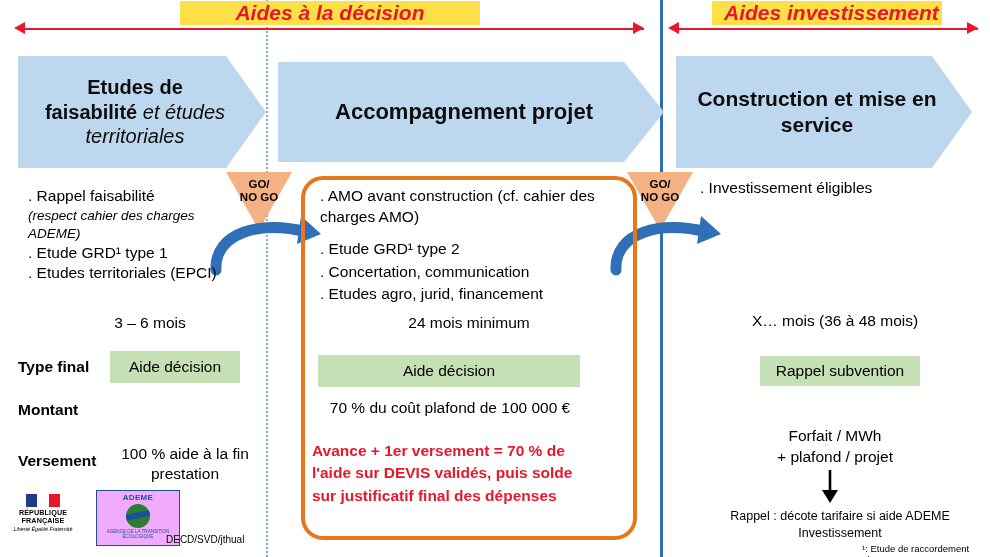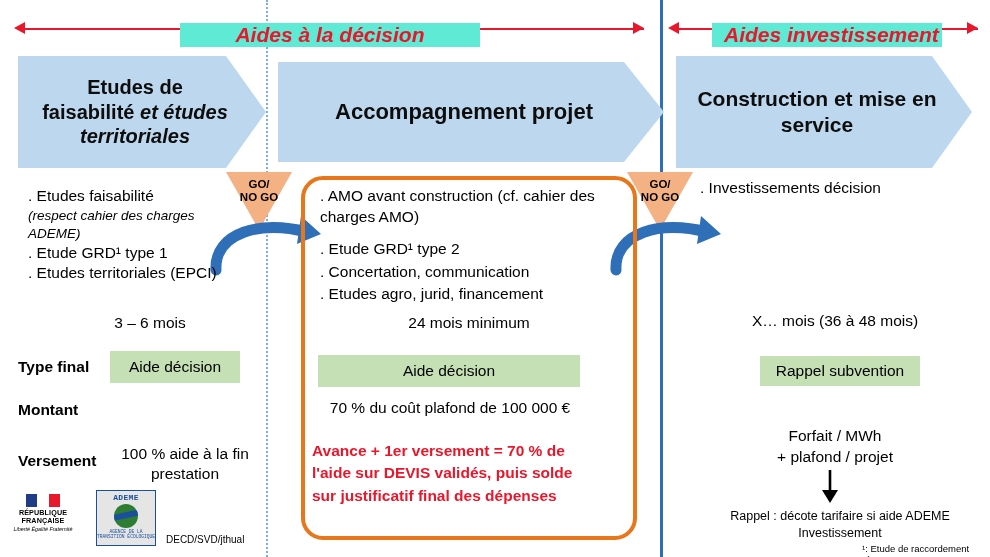--- a/index.html
+++ b/index.html
@@ -17,23 +17,23 @@
   
   .vline-dashed {
     position:absolute; top:0; bottom:0; width:0;
     border-left: 2px dotted #7aaedc;
   }
   .vline-solid {
     position:absolute; top:0; bottom:0; width:3px;
     background:#2e6fb7;
   }
   .band-title {
-    position:absolute; top:23px;
+    position:absolute; top:1px;
     font-size:21px; font-style:italic; font-weight:600;
-    color:#e8172b; background:#5eead4; padding:0 12px; white-space:nowrap;
+    color:#e8172b; background:#fde047; padding:0 12px; white-space:nowrap;
     text-align:center;
   }
   .band-line {
     position:absolute; top:28px; height:2px; background:#e8172b;
   }
   .arrow-l, .arrow-r {
     position:absolute; top:22px; width:0; height:0;
     border-top:6px solid transparent; border-bottom:6px solid transparent;
   }
   .arrow-l { border-right:11px solid #e8172b; }
@@ -46,21 +46,21 @@
     display:flex; align-items:center; justify-content:center;
     text-align:center;
     font-weight:bold;
     color:#0d0d0d;
     padding: 6px 28px 6px 14px;
     line-height:1.22;
   }
   .chev.pointed {
     clip-path: polygon(0 0, calc(100% - 40px) 0, 100% 50%, calc(100% - 40px) 100%, 0 100%);
   }
-  .chev .it { font-style:italic; font-weight:bold; }
+  .chev .it { font-style:italic; font-weight:normal; }
 
   
   .gonogo { position:absolute; width:66px; height:58px; }
   .gonogo .tri {
     position:absolute; inset:0;
     background:#f4b183;
     clip-path: polygon(0 0, 100% 0, 50% 100%);
   }
   .gonogo .lbl {
     position:absolute; top:6px; left:0; right:0;
@@ -107,23 +107,23 @@
   }
   .logo-rf .flag { display:flex; height:13px; width:34px; margin:0 auto 2px; }
   .logo-rf .flag i { flex:1; display:block; }
   .logo-rf .flag .b { background:#1f3c88; }
   .logo-rf .flag .w { background:#fff; }
   .logo-rf .flag .r { background:#e8172b; }
   .logo-rf .nm { font-weight:bold; font-size:7.2px; letter-spacing:.1px; }
   .logo-rf .mot { font-style:italic; font-size:5.4px; line-height:1.25; }
 
   .logo-ademe {
-    position:absolute; width:60px; height:56px;
-    border:1px solid #1b4f9c; background:#e5e5e5;
-    text-align:center; font-size:5.2px; color:#1b4f9c; padding-top:2px;font-family:Liberation Mono, monospace;
+    position:absolute; width:84px; height:56px;
+    border:1px solid #1b4f9c; background:#f0abfc;
+    text-align:center; font-size:5.2px; color:#1b4f9c; padding-top:2px;
   }
   .logo-ademe .top { font-weight:bold; font-size:8px; letter-spacing:.3px; }
   .logo-ademe .globe {
     width:24px; height:24px; border-radius:50%;
     background:#2e7d32; margin:2px auto 1px; position:relative; overflow:hidden;
   }
   .logo-ademe .globe:after {
     content:""; position:absolute; left:-4px; top:8px; width:34px; height:6px;
     background:#1b4f9c; transform:rotate(-12deg);
   }
@@ -191,35 +191,35 @@
       <span>GO/</span><br>
       <span>NO GO</span>
     </div>
   </div>
   <svg class="curve" style="left:606px; top:214px;" width="118" height="64" viewBox="0 0 118 64">
     <path d="M10 56 C 8 18, 56 6, 100 18" fill="none" stroke="#2e6fb7" stroke-width="11" stroke-linecap="round"></path>
     <polygon points="95,2 115,20 91,30" fill="#2e6fb7"></polygon>
   </svg>
 
   <div class="btext" style="left:28px; top:186px; width:200px;">
-    <div>. Etudes faisabilité</div>
+    <div>. Rappel faisabilité</div>
     <div class="sm">(respect cahier des charges ADEME)</div>
     <div>. Etude GRD¹ type 1</div>
     <div>. Etudes territoriales (EPCI)</div>
   </div>
 
   <div class="btext" style="left:320px; top:186px; width:300px;">
     <div>. AMO avant construction (cf. cahier des charges AMO)</div>
     <div style="margin-top:12px">. Etude GRD¹ type 2</div>
     <div style="margin-top:2px">. Concertation, communication</div>
     <div style="margin-top:2px">. Etudes agro, jurid, financement</div>
   </div>
 
   <div class="btext" style="left:700px; top:178px; width:270px;">
-    <div>. Investissements décision</div>
+    <div>. Investissement éligibles</div>
   </div>
 
   <div class="orange-box" style="left:301px; top:176px; width:336px; height:364px;"></div>
 
   <div class="plain" style="left:60px; top:313px; width:180px;">3 – 6 mois</div>
   <div class="plain" style="left:329px; top:313px; width:280px;">24 mois minimum</div>
   <div class="plain" style="left:700px; top:311px; width:270px;">X… mois (36 à 48 mois)</div>
 
   <div class="rowlabel" style="left:18px; top:358px;">Type final</div>
   <div class="green-pill" style="left:110px; top:351px; width:130px; height:32px;">

